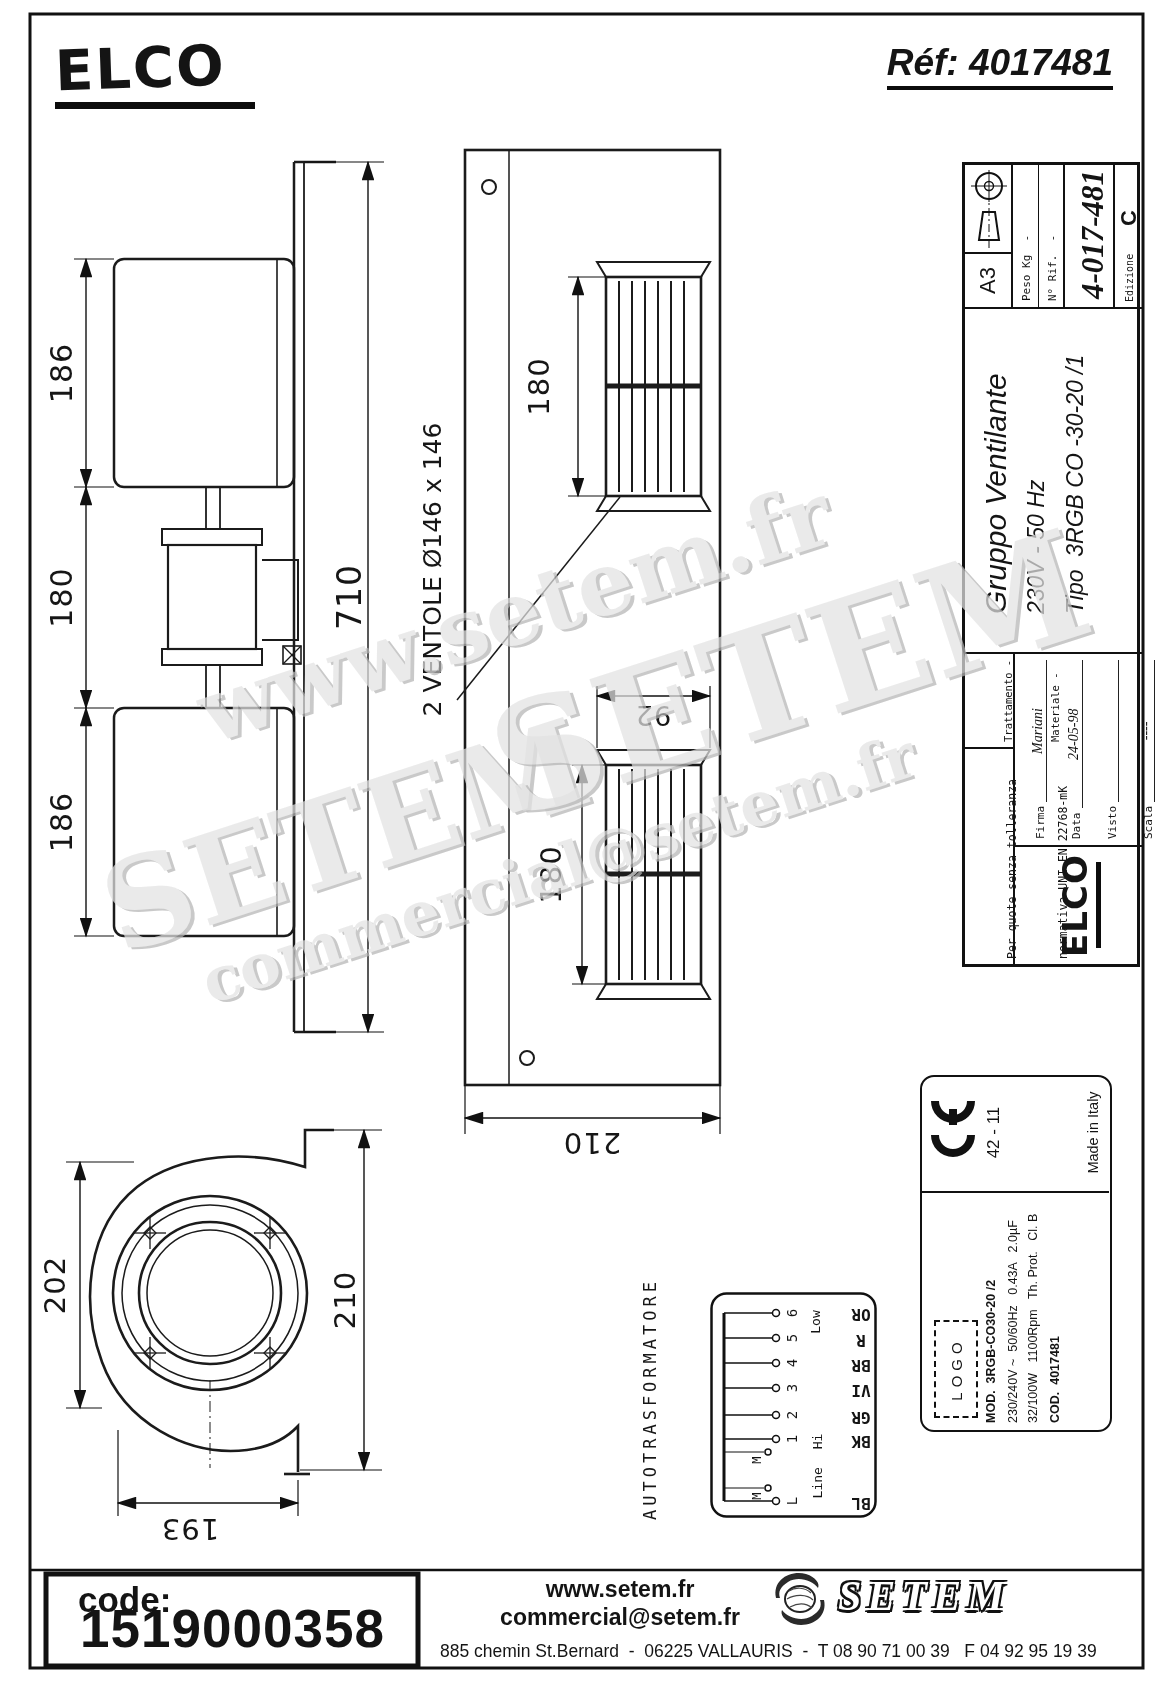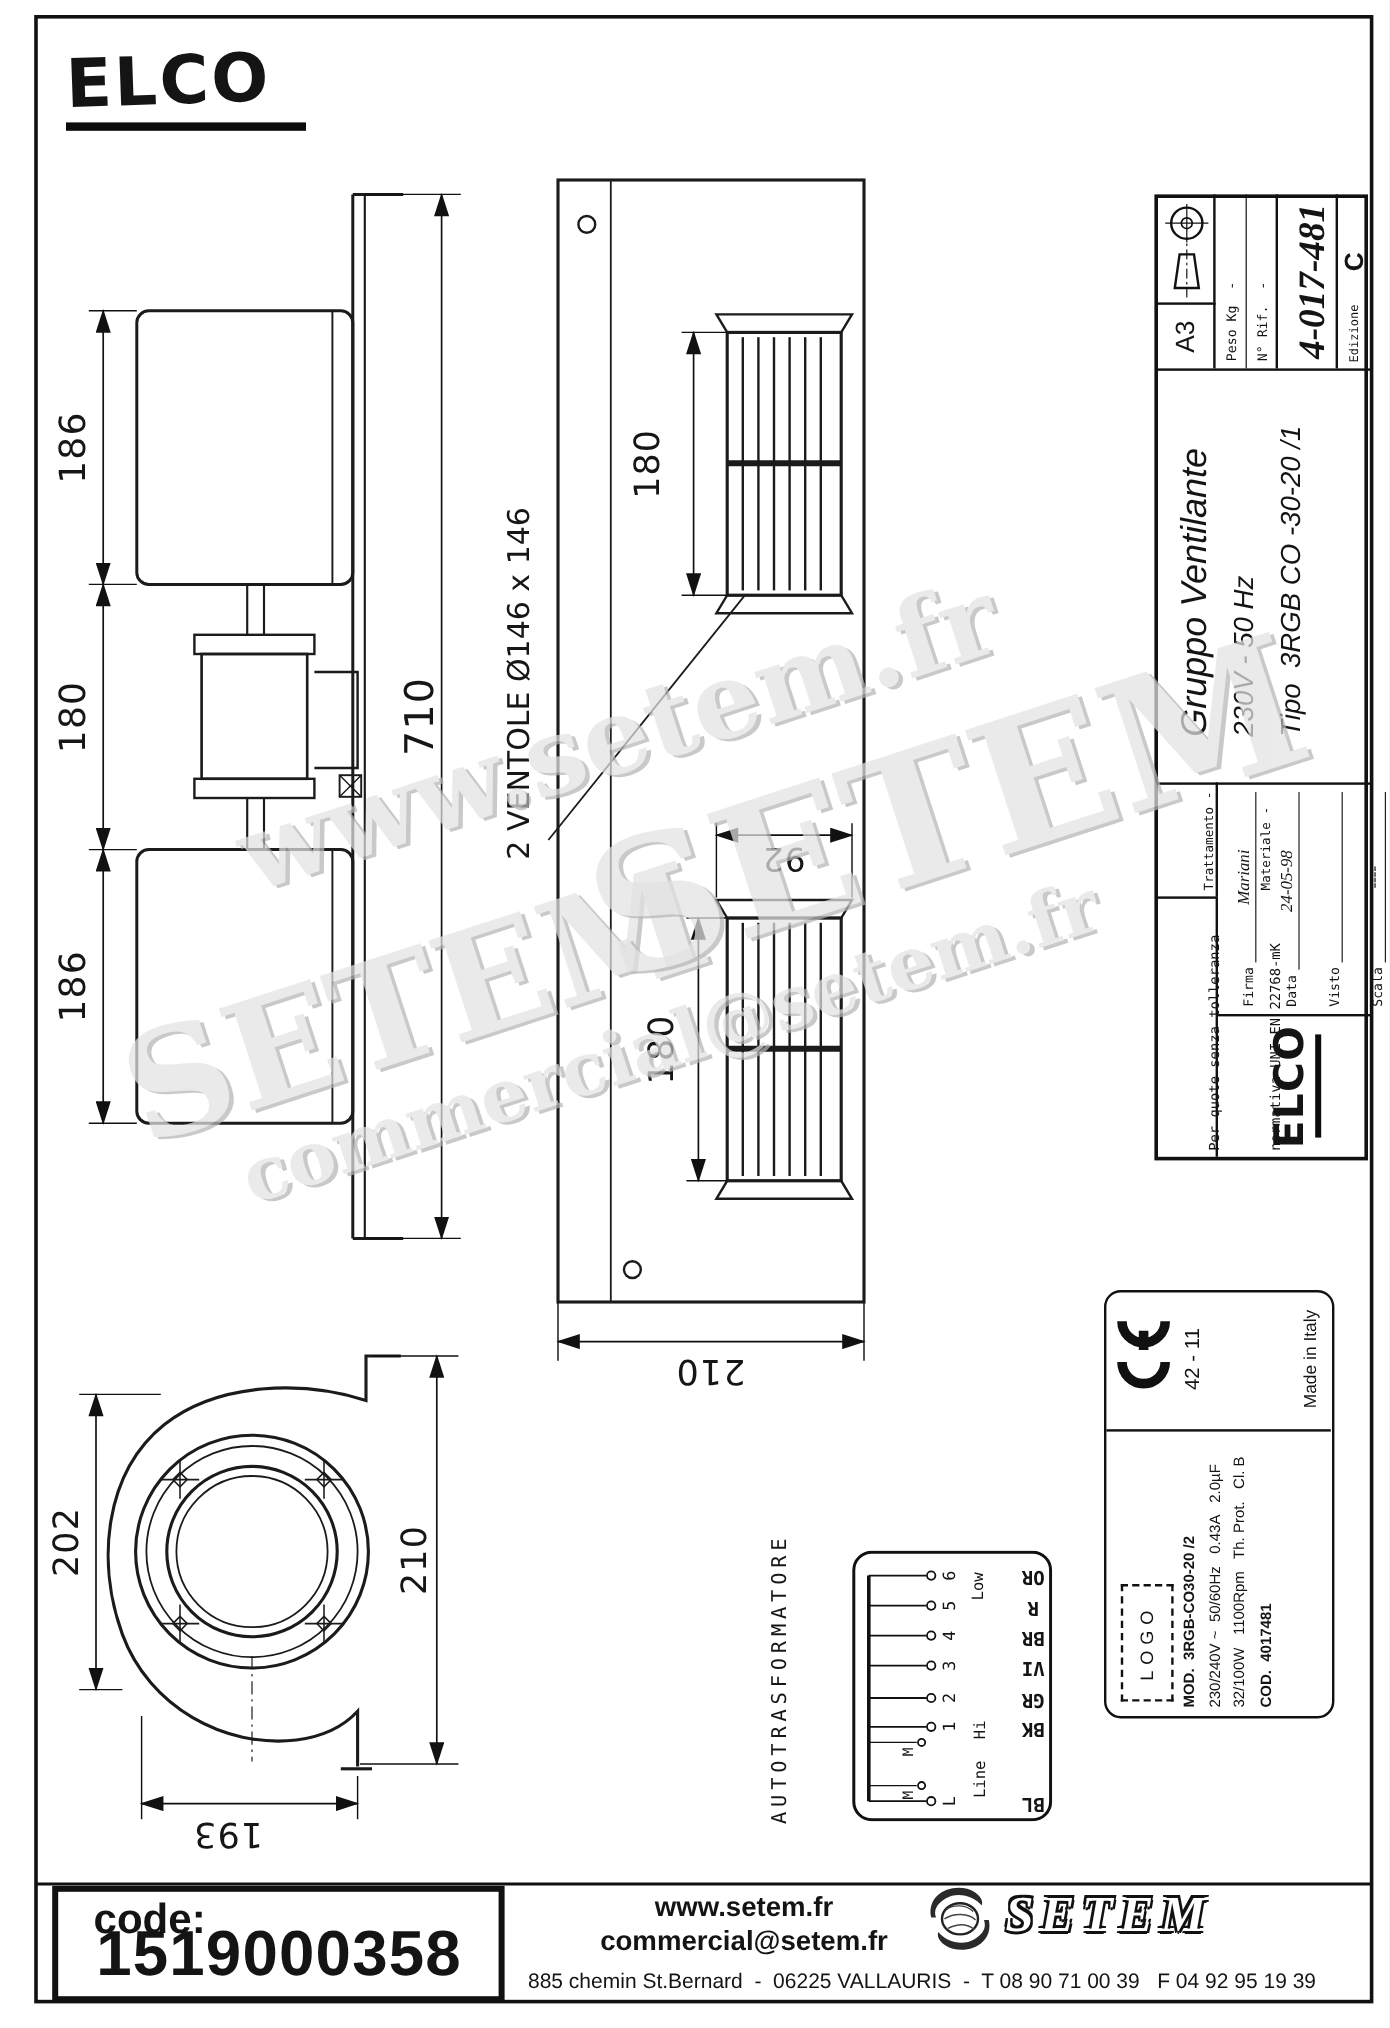--- a/index.html
+++ b/index.html
@@ -187,20 +187,21 @@
       <line x1="80" y1="1162" x2="80" y2="1408" marker-start="url(#as)" marker-end="url(#ae)"></line>
       <line x1="364" y1="1130" x2="364" y2="1470" marker-start="url(#as)" marker-end="url(#ae)"></line>
       <line x1="118" y1="1503" x2="298" y2="1503" marker-start="url(#as)" marker-end="url(#ae)"></line>
     </g>
   </svg>
 
   <div class="abs" style="left:55px;top:40px;z-index:3">
     <div class="elco-logo">ELCO</div>
     <div class="elco-bar" style="width:200px;margin-top:6px"></div>
   </div>
+  <div class="abs ref" style="right:45px;top:42px;z-index:3">Réf: 4017481</div>
 
   <div class="abs r90 dim" style="left:44px;top:487px;width:228px;font-size:30px">186</div>
   <div class="abs r90 dim" style="left:44px;top:708px;width:221px;font-size:30px">180</div>
   <div class="abs r90 dim" style="left:44px;top:936px;width:228px;font-size:30px">186</div>
   <div class="abs r90 dim" style="left:330px;top:1032px;width:870px;font-size:33px">710</div>
   <div class="abs r90 dim" style="left:418px;top:722px;width:305px;font-size:25px;letter-spacing:0">2 VENTOLE Ø146 x 146</div>
   <div class="abs r90 dim" style="left:522px;top:496px;width:219px">180</div>
   <div class="abs r90 dim" style="left:534px;top:984px;width:219px">180</div>
   <div class="abs r90 dim" style="left:38px;top:1408px;width:246px">202</div>
   <div class="abs r90 dim" style="left:328px;top:1470px;width:340px">210</div>

